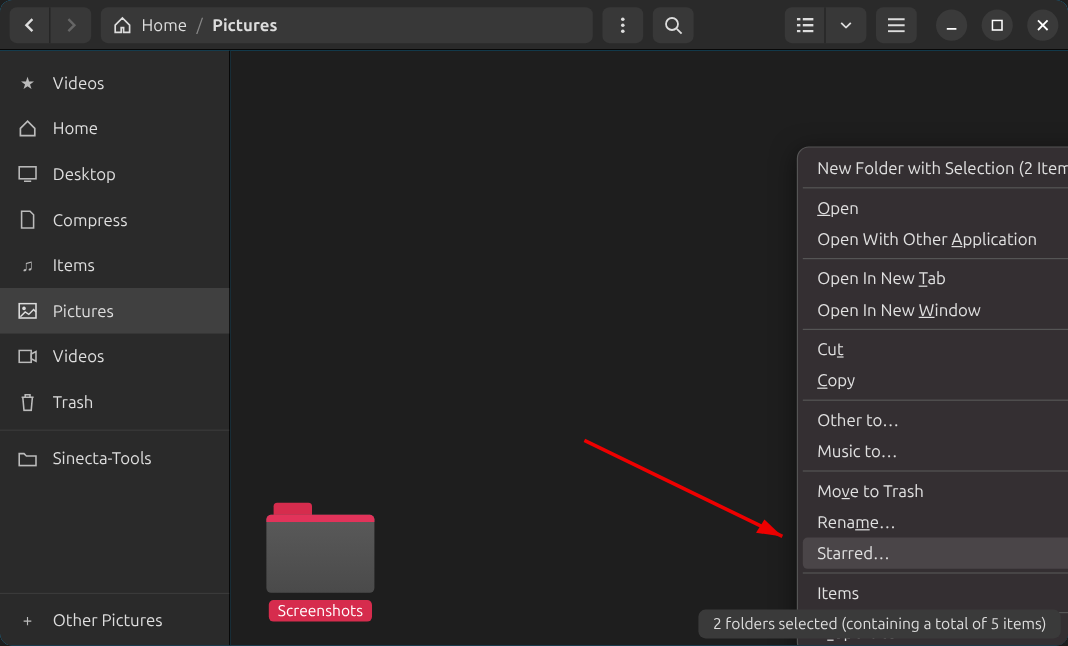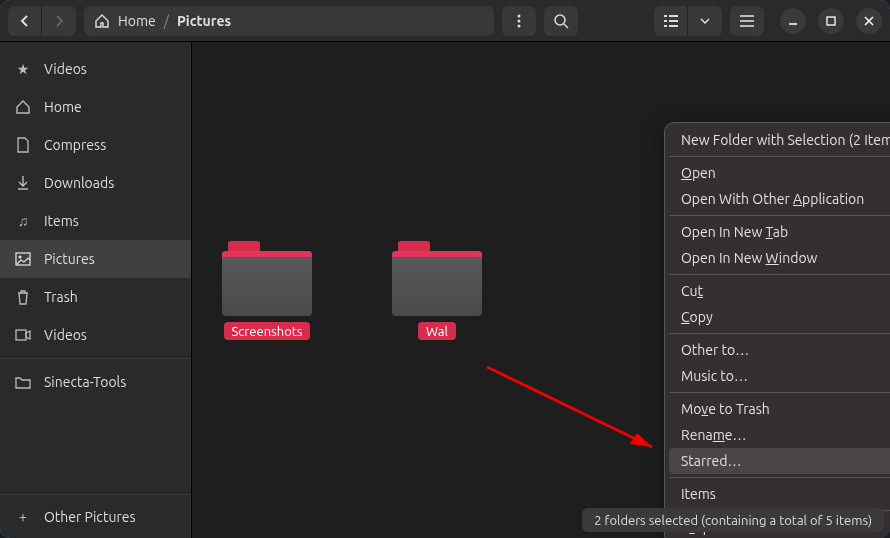--- a/index.html
+++ b/index.html
@@ -148,21 +148,21 @@
       flex: 1;
       background: #1e1e1e;
       position: relative;
       display: flex;
       flex-direction: column;
     }
     .folder-area {
       flex: 1;
       padding: 20px 30px;
       display: flex;
-      align-items: center;
+      align-items: flex-end;
       gap: 80px;
     }
     .folder-item {
       display: flex;
       flex-direction: column;
       align-items: center;
       gap: 6px;
       cursor: pointer;
     }
     .folder-icon {
@@ -348,64 +348,65 @@
       <div class="side-item">
         <span class="ic">
             <svg width="16" height="16" viewBox="0 0 16 16">
               <path d="M2 8 L8 2 L14 8 L14 14 L2 14 Z" fill="none" stroke="#bbb" stroke-width="1.4"></path>
             </svg>
           </span>
         <span>Home</span>
       </div>
       <div class="side-item">
         <span class="ic">
+            <svg width="16" height="14" viewBox="0 0 16 14">
+              <rect x="1" y="1" width="14" height="10" fill="none" stroke="#bbb" stroke-width="1.3"></rect>
+              <line x1="5" y1="13" x2="11" y2="13" stroke="#bbb" stroke-width="1.3"></line>
+            </svg>
+          </span>
+        <span>Desktop</span>
+      </div>
+      <div class="side-item">
+        <span class="ic">
             <svg width="14" height="16" viewBox="0 0 14 16">
               <path d="M2 1 L9 1 L12 4 L12 15 L2 15 Z" fill="none" stroke="#bbb" stroke-width="1.3"></path>
             </svg>
           </span>
         <span>Compress</span>
-      </div>
-      <div class="side-item">
-        <span class="ic">
-            <svg width="14" height="16" viewBox="0 0 14 16">
-              <path d="M7 1 L7 10 M3 7 L7 11 L11 7 M2 14 L12 14" fill="none" stroke="#bbb" stroke-width="1.4"></path>
-            </svg>
-          </span>
-        <span>Downloads</span>
       </div>
       <div class="side-item">
         <span class="ic">♫</span>
         <span>Items</span>
       </div>
       <div class="side-item active">
         <span class="ic">
             <svg width="16" height="14" viewBox="0 0 16 14">
               <rect x="1" y="1" width="14" height="12" fill="none" stroke="#ddd" stroke-width="1.3"></rect>
               <circle cx="5" cy="5" r="1.5" fill="#ddd"></circle>
               <path d="M2 12 L6 8 L9 10 L13 6 L15 8" fill="none" stroke="#ddd" stroke-width="1.2"></path>
             </svg>
           </span>
         <span>Pictures</span>
       </div>
       <div class="side-item">
         <span class="ic">
-            <svg width="14" height="16" viewBox="0 0 14 16">
-              <path d="M2 4 L12 4 M5 4 L5 2 L9 2 L9 4 M3 4 L4 15 L10 15 L11 4" fill="none" stroke="#bbb" stroke-width="1.3"></path>
-            </svg>
-          </span>
-        <span>Trash</span>
-      </div>
-      <div class="side-item">
-        <span class="ic">
             <svg width="16" height="12" viewBox="0 0 16 12">
               <rect x="1" y="1" width="10" height="10" fill="none" stroke="#bbb" stroke-width="1.3"></rect>
               <path d="M11 4 L15 2 L15 10 L11 8 Z" fill="none" stroke="#bbb" stroke-width="1.3"></path>
             </svg>
           </span>
         <span>Videos</span>
+      </div>
+      <div class="side-item">
+        <span class="ic">
+            <svg width="14" height="16" viewBox="0 0 14 16">
+              <path d="M2 4 L12 4 M5 4 L5 2 L9 2 L9 4 M3 4 L4 15 L10 15 L11 4" fill="none" stroke="#bbb" stroke-width="1.3"></path>
+            </svg>
+          </span>
+        <span>Trash</span>
       </div>
       <div class="side-sep"></div>
       <div class="side-item">
         <span class="ic">
             <svg width="16" height="14" viewBox="0 0 16 14">
               <path d="M1 3 L1 13 L15 13 L15 5 L7 5 L5 3 Z" fill="none" stroke="#bbb" stroke-width="1.3"></path>
             </svg>
           </span>
         <span>Sinecta-Tools</span>
       </div>
@@ -418,28 +419,20 @@
     <div class="content">
       <div class="folder-area">
         <div class="folder-item">
           <div class="folder-icon">
             <div class="folder-tab"></div>
               <div class="folder-body"></div>
               <div class="folder-front"></div>
           </div>
           <span class="folder-label">Screenshots</span>
         </div>
-        <div class="folder-item">
-          <div class="folder-icon">
-            <div class="folder-tab"></div>
-              <div class="folder-body"></div>
-              <div class="folder-front"></div>
-          </div>
-          <span class="folder-label">Wal</span>
-        </div>
       </div>
 
       <svg class="arrow" width="190" height="100" viewBox="0 0 190 100">
         <line x1="5" y1="5" x2="170" y2="85" stroke="#e00" stroke-width="3"></line>
         <polygon points="170,85 155,71 148,82" fill="#e00"></polygon>
       </svg>
 
       <div class="context-menu" id="ctx">
           <div class="menu-item">
             <span>New Folder with Selection (2 Items)</span>

